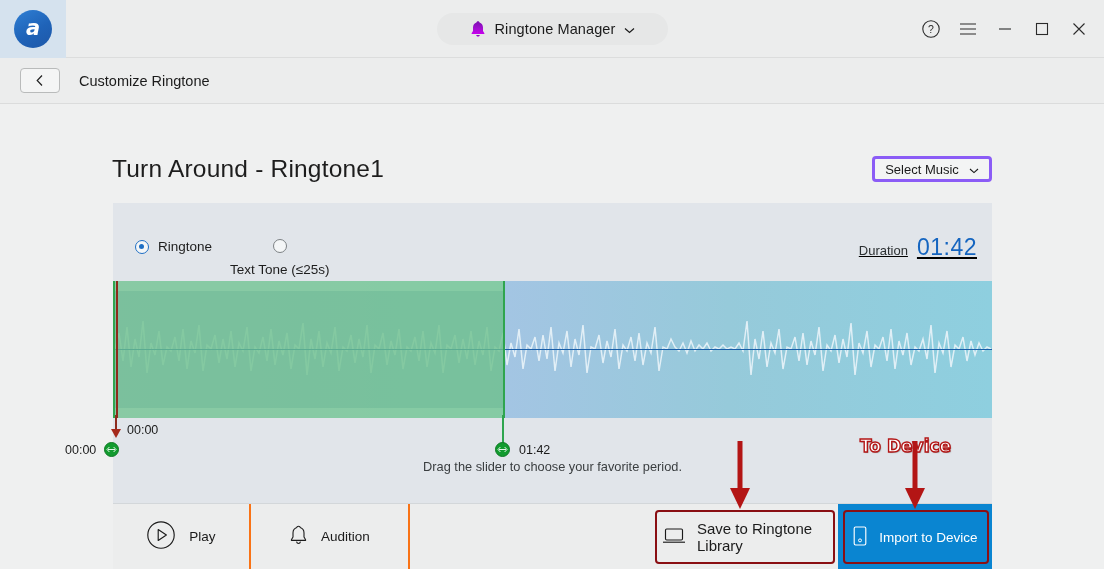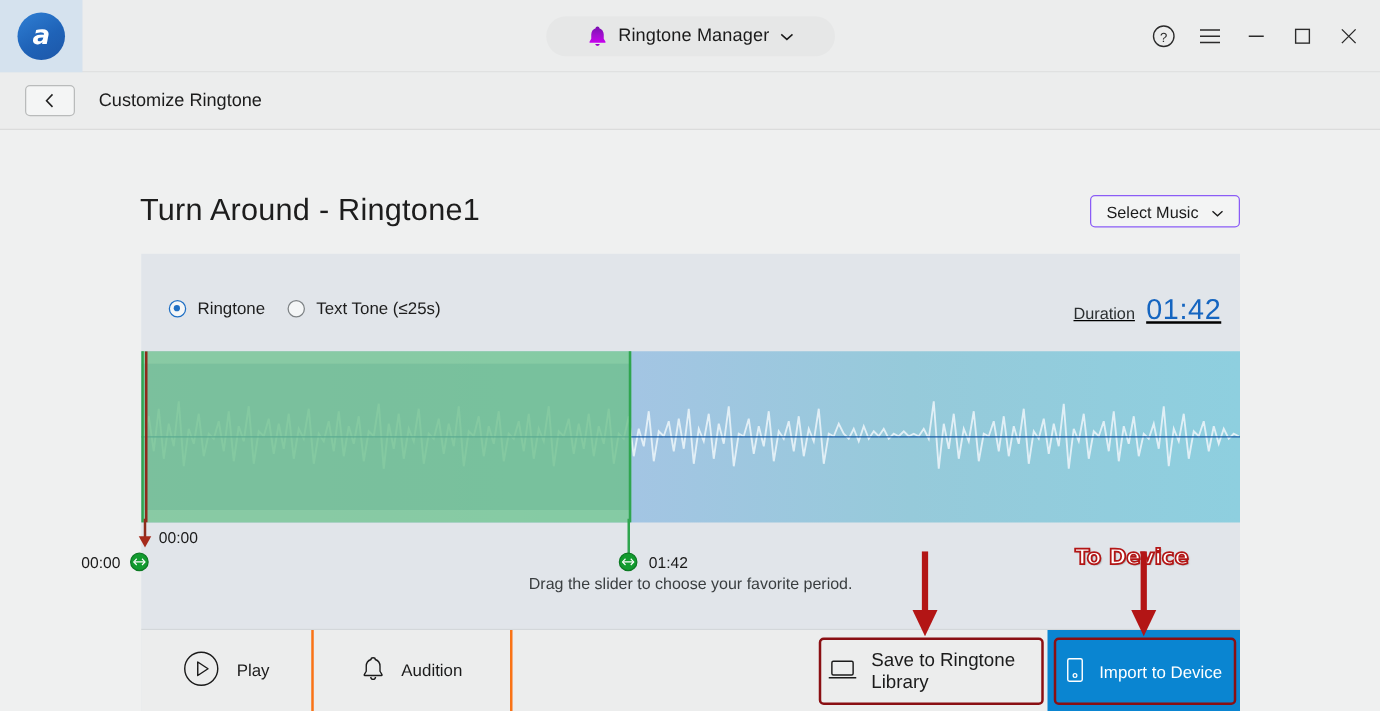--- a/index.html
+++ b/index.html
@@ -81,21 +81,21 @@
   }
 
   
   .page-title {
     position: absolute; left: 112px; top: 155px;
     font-size: 24.5px; color: #1d1d1d; letter-spacing: 0.2px;
   }
   .select-music {
     position: absolute; left: 872px; top: 156px;
     width: 120px; height: 26px;
-    border: 1px solid #8b5cf6; border-radius: 4px;
+    border: 3px solid #8b5cf6; border-radius: 4px;
     background: #f3f4f4;
     display: flex; align-items: center; justify-content: center;
     gap: 10px;
     font-size: 13px; color: #1b1b1b;
   }
 
   
   .panel {
     position: absolute; left: 113px; top: 203px;
     width: 879px; height: 366px;
@@ -311,21 +311,21 @@
     </span>
   </div>
 
   <div class="panel">
 
     <div class="opt-row">
       <div class="radio on" style="left:22px; top:36px;">
         <span class="ring"></span>
         <span>Ringtone</span>
       </div>
-      <div class="radio" style="left:117px; top:36px;">
+      <div class="radio" style="left:117px; top:36px;flex-direction:column;">
         <span class="ring"></span>
         <span>Text Tone (≤25s)</span>
       </div>
 
       <div class="dur-wrap" style="right:15px;text-decoration:underline;">
         <span class="dur-label">Duration</span>
         <span class="dur-value">01:42</span>
       </div>
     </div>
 

